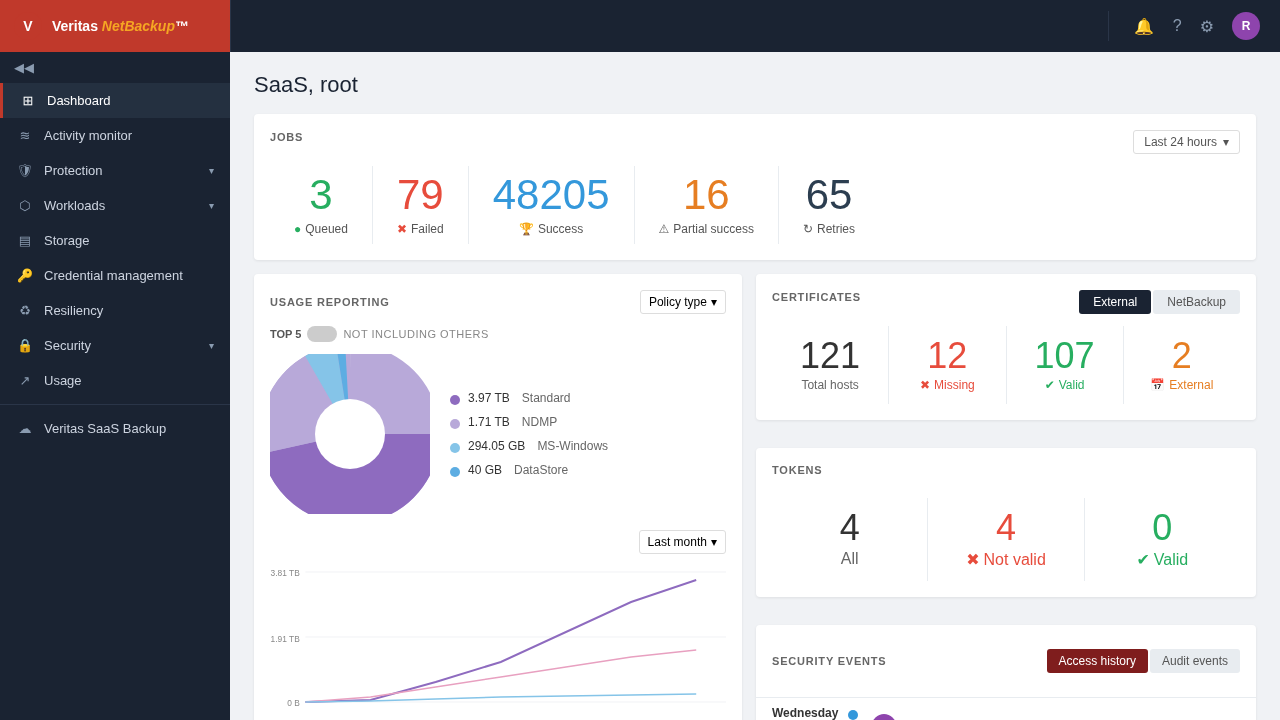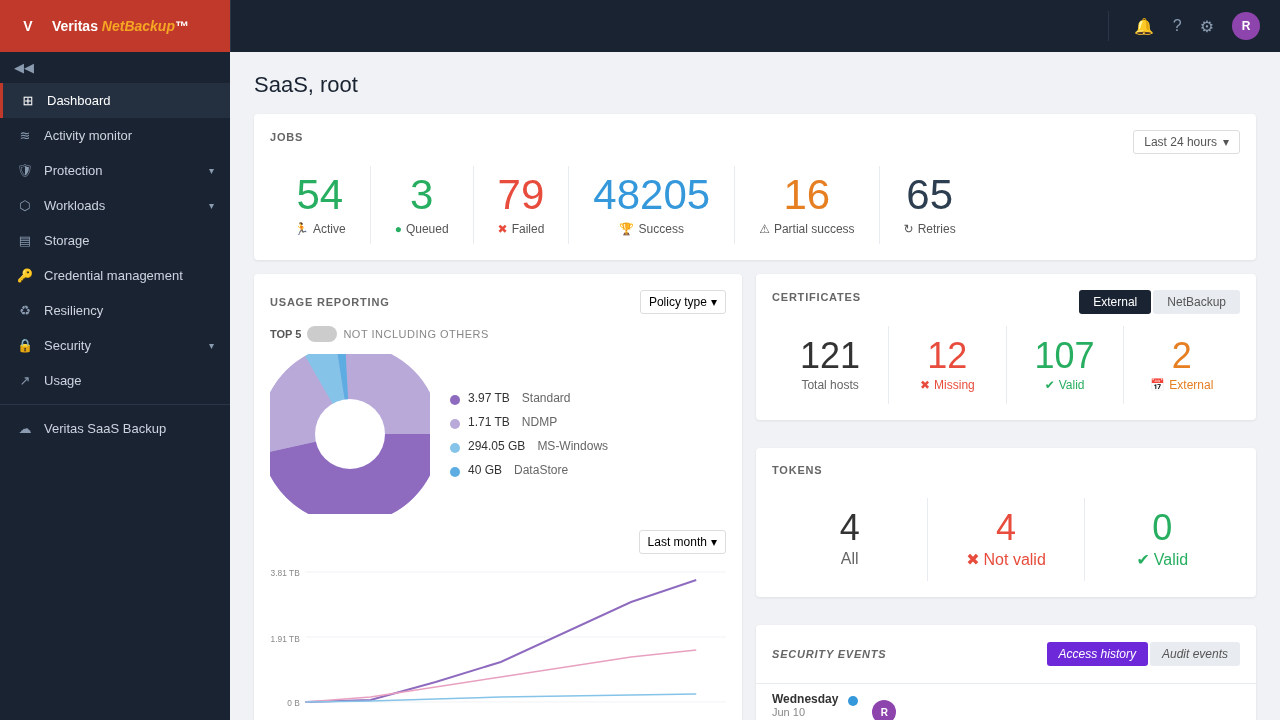--- a/index.html
+++ b/index.html
@@ -94,24 +94,24 @@
     .token-grid { display: flex; gap: 0; }
     .token-stat { flex: 1; text-align: center; padding: 12px 8px; border-right: 1px solid #e8ecf0; }
     .token-stat:last-child { border-right: none; }
     .token-num { font-size: 36px; font-weight: 300; color: #333; line-height: 1; }
     .token-label { font-size: 16px; color: #666; margin-top: 4px; display: flex; align-items: center; justify-content: center; gap: 4px; }
     .t-notvalid { color: #e74c3c; }
     .t-valid { color: #27ae60; }
 
     
     .sec-events-card { background: white; border-radius: 4px; box-shadow: 0 1px 3px rgba(0,0,0,0.08); flex: 1; overflow: hidden; }
-    .sec-events-header { display: flex; align-items: center; justify-content: space-between; padding: 17px 16px; border-bottom: 1px solid #e8ecf0; font-style: italic; }
+    .sec-events-header { display: flex; align-items: center; justify-content: space-between; padding: 24px 16px; border-bottom: 1px solid #e8ecf0; }
     .sec-tabs { display: flex; gap: 2px; }
     .sec-tab { padding: 5px 12px; font-size: 12px; cursor: pointer; border-radius: 3px; }
-    .sec-tab.active { background: #6d28d9; color: white; }
+    .sec-tab.active { background: #7f1d1d; color: white; }
     .sec-tab.inactive { background: #e8ecf0; color: #555; }
     .sec-events-body { padding: 0 16px; overflow-y: auto; max-height: 230px; }
     .sec-event-item { display: flex; gap: 10px; padding: 6px 0; border-bottom: 1px solid #f0f2f5; align-items: flex-start; }
     .sec-avatar { width: 24px; height: 24px; border-radius: 50%; background: #8e44ad; color: white; display: flex; align-items: center; justify-content: center; font-size: 10px; font-weight: bold; flex-shrink: 0; margin-top: 2px; }
     .sec-event-content { flex: 1; }
     .sec-event-time { font-size: 11px; color: #888; }
     .sec-event-text { font-size: 11px; color: #333; margin-top: 1px; line-height: 1.4; }
 
     
     .y-labels { font-size: 10px; fill: #888; }
@@ -201,27 +201,20 @@
     <div class="card">
       <div class="card-header">
         <span class="section-label">JOBS</span>
         <div class="time-dropdown">
           <span>Last 24 hours</span>
           <span>▾</span>
         </div>
       </div>
       <div class="jobs-grid">
 
-        <div class="job-stat">
-          <div class="job-stat-num num-active">54</div>
-          <div class="job-stat-label">
-            <span>🏃</span>
-            <span>Active</span>
-          </div>
-        </div>
 
         <div class="job-stat">
           <div class="job-stat-num num-queued">3</div>
           <div class="job-stat-label">
             <span style="color:#27ae60;">●</span>
             <span>Queued</span>
           </div>
         </div>
 
         <div class="job-stat">

